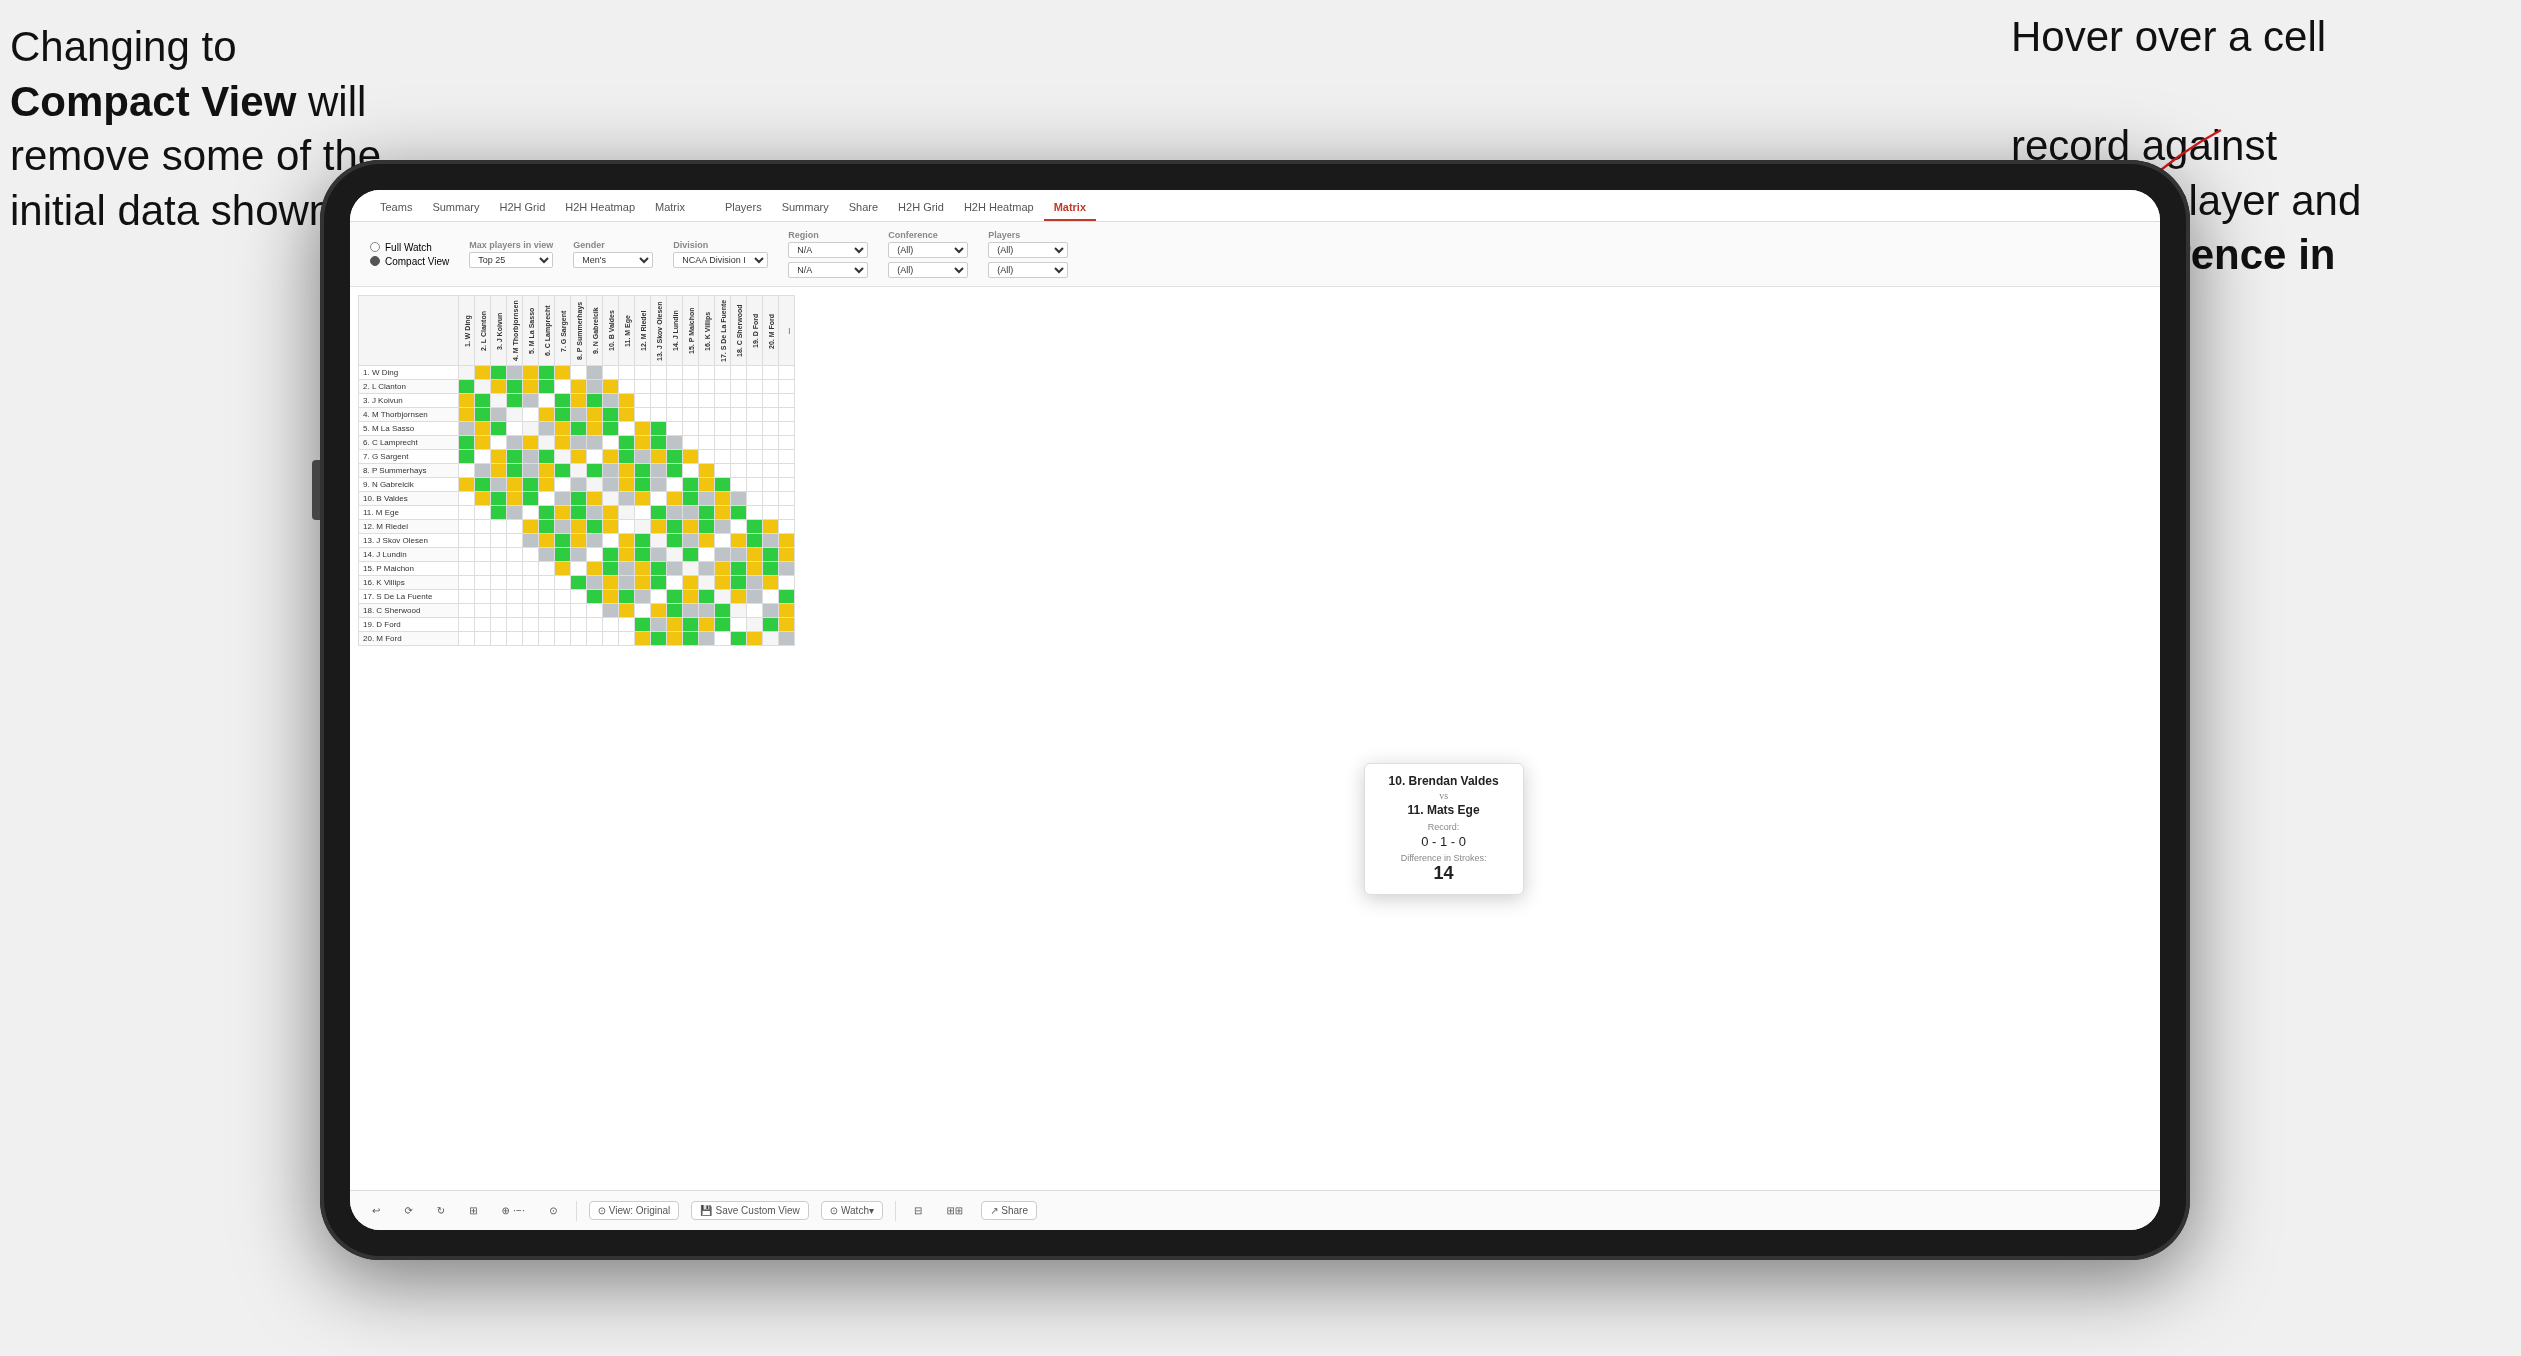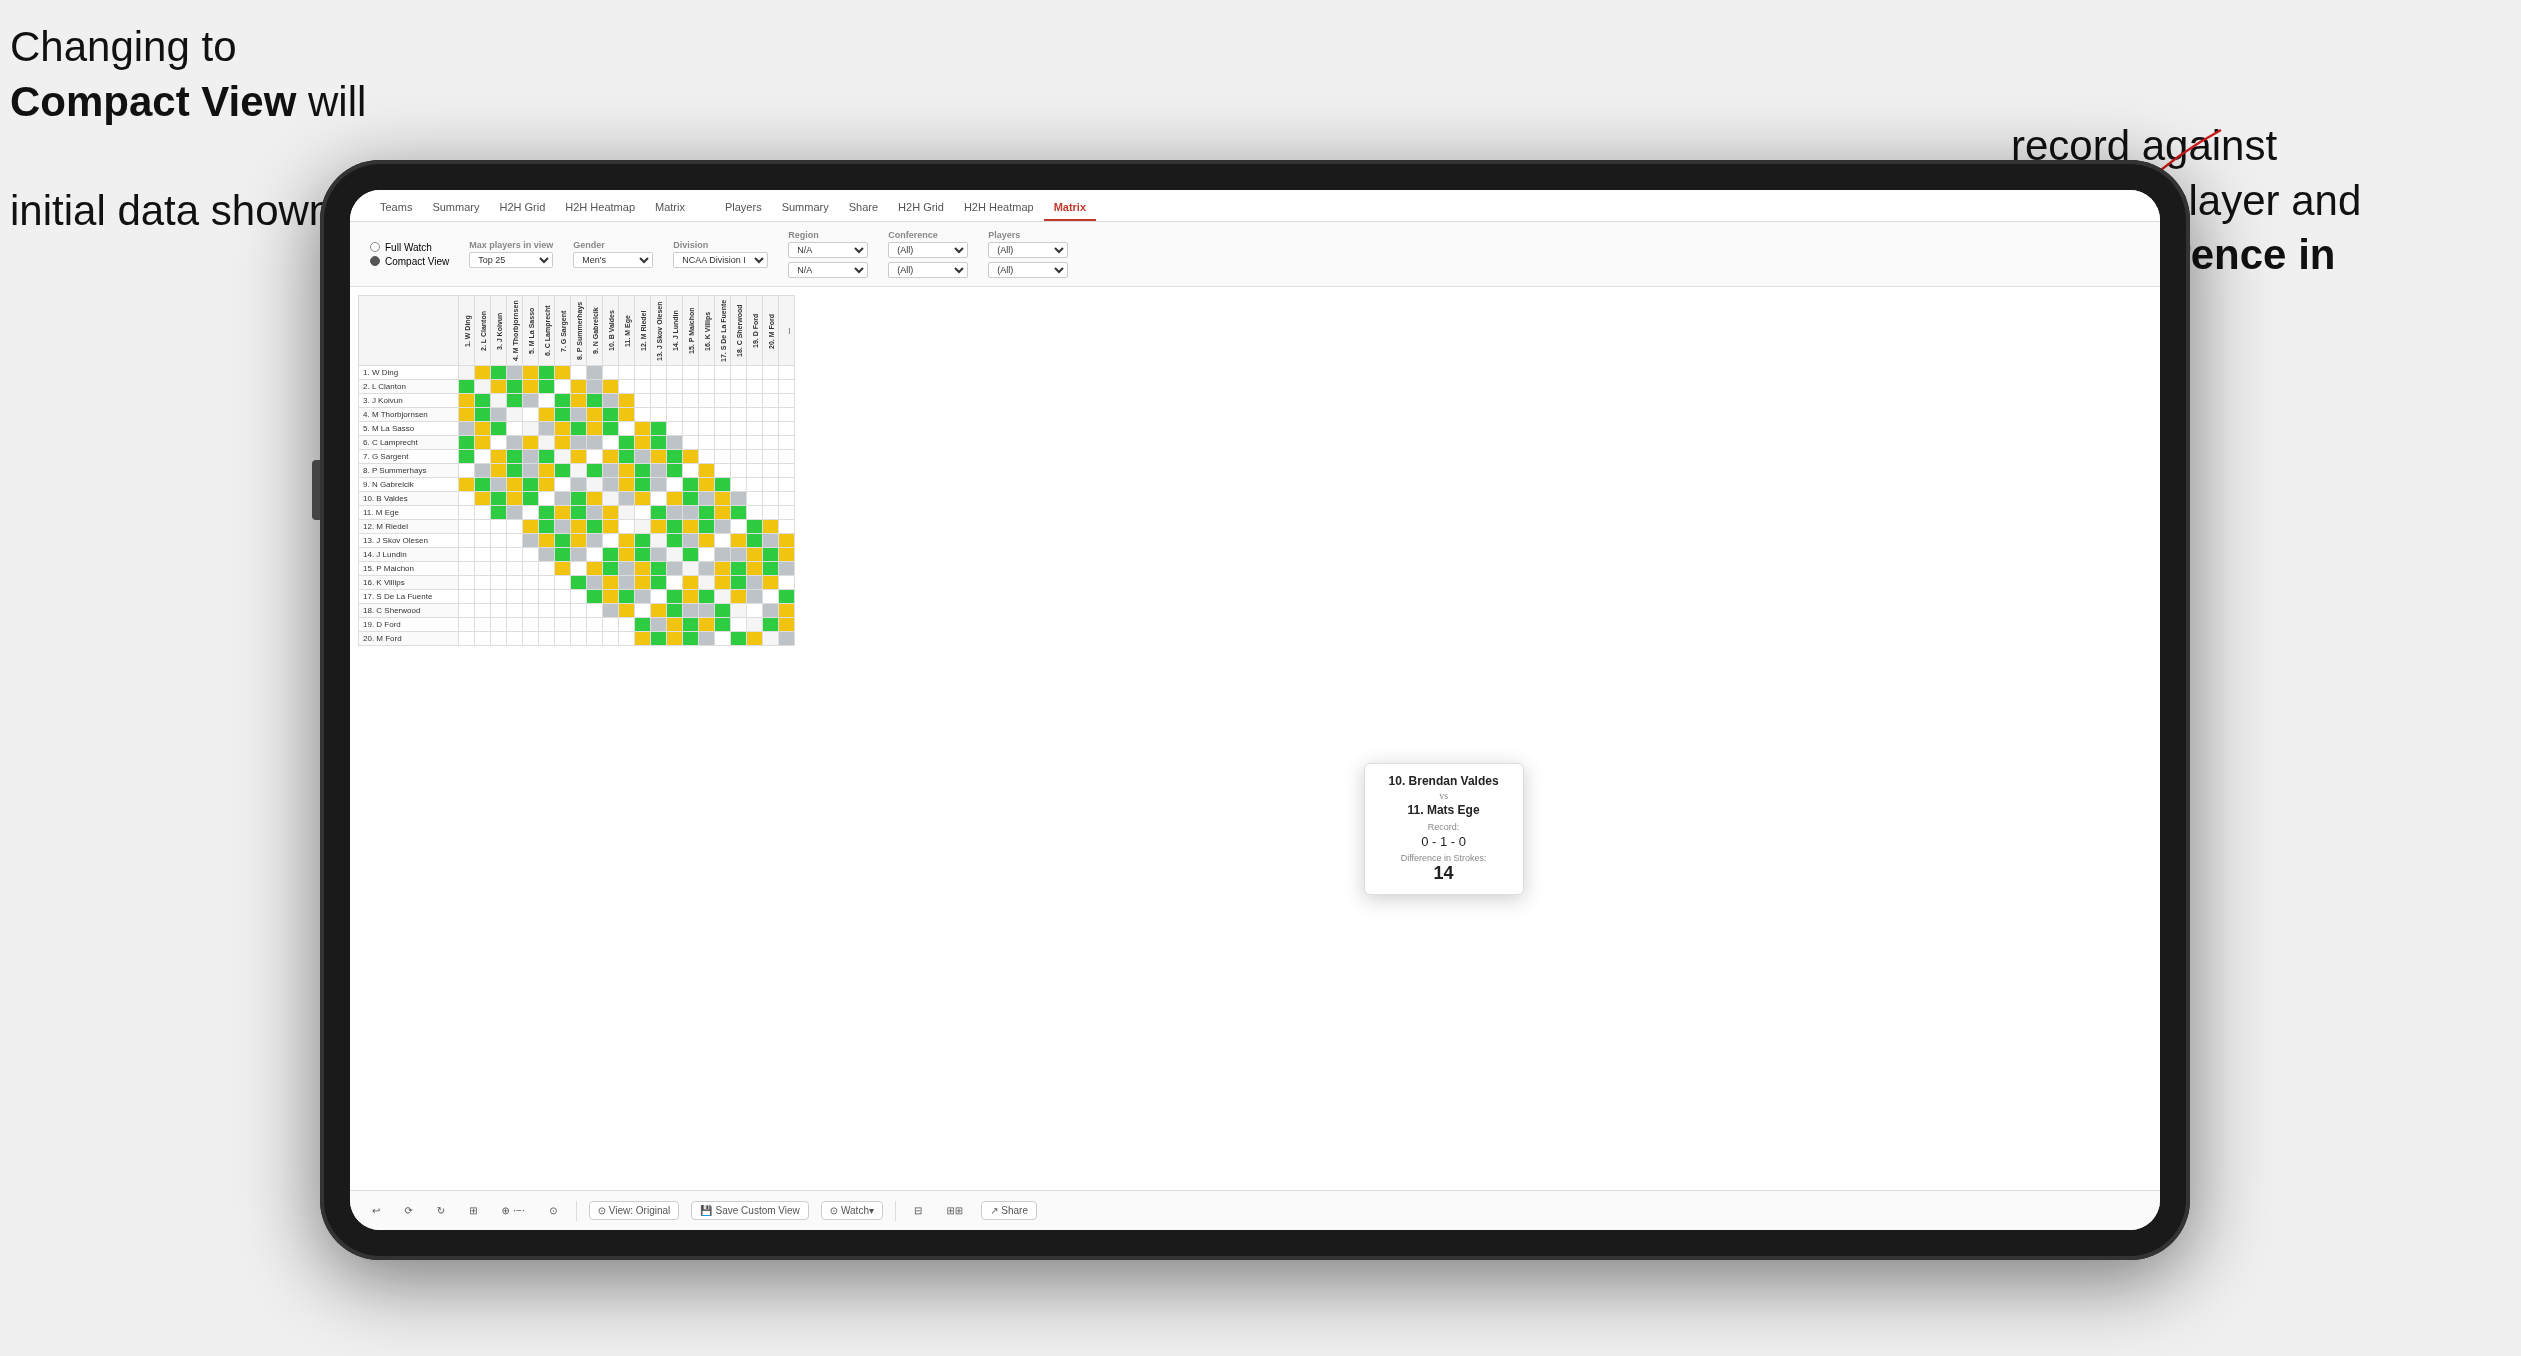--- a/index.html
+++ b/index.html
@@ -337,26 +337,26 @@
     .row-even { background: #fff; }
   </style>
 </head>
 <body>
 
 <div class="annotation-left">
   <span>Changing to</span><br>
   <strong>Compact View</strong>
   
    will<br>
-  <br>
+  <span>remove some of the</span><br>
   <span>initial data shown</span>
 </div>
 
 <div class="annotation-right">
-  <br>
+  <span>Hover over a cell</span><br>
   <br>
   <span>record against</span><br>
   <span>another player and</span><br>
   the <strong>Difference in<br>Strokes</strong>
 </div>
 
 <svg class="arrow-left" viewBox="0 0 200 120">
   <defs>
     <marker id="arrowhead-l" markerWidth="8" markerHeight="6" refX="8" refY="3" orient="auto">
       <polygon points="0 0, 8 3, 0 6" fill="#cc1a1a"></polygon>

